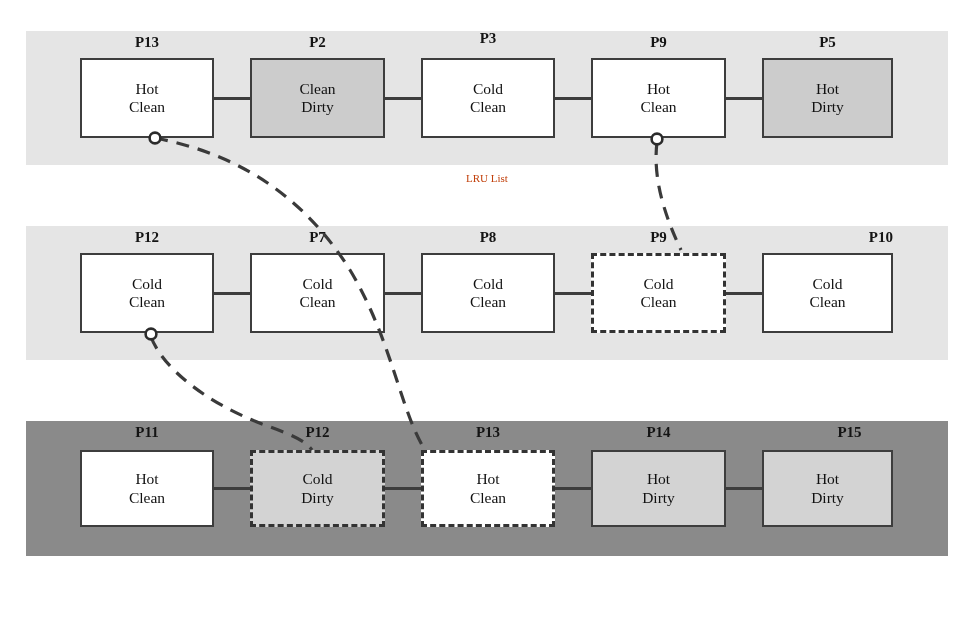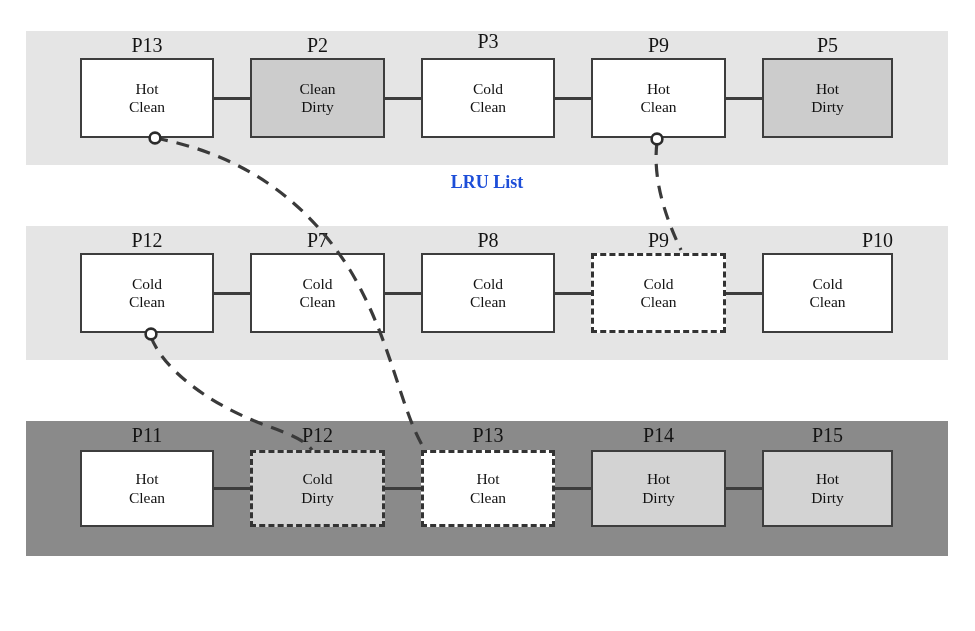--- a/index.html
+++ b/index.html
@@ -33,38 +33,38 @@
   }
   .node.dashed{
     border-style:dashed;
     border-width:3px;
     border-color:#333333;
   }
   .node .l1,.node .l2{display:block;white-space:nowrap;}
 
   .plabel{
     position:absolute;
-    font-size:20px;
-    font-weight:normal;
+    font-size:15px;
+    font-weight:bold;
     text-align:center;
     color:#141414;
     white-space:nowrap;
   }
 
   .connector{
     position:absolute;
     height:2.5px;
     background:#3d3d3d;
   }
 
   .caption{
     position:absolute;
-    font-size:18px;
-    font-weight:bold;
-    color:#1d4ed8;
+    font-size:11px;
+    font-weight:normal;
+    color:#c2410c;
     text-align:center;
     white-space:nowrap;
   }
 
   svg.links{
     position:absolute;left:0;top:0;width:975px;height:631px;
     pointer-events:none;
   }
 </style>
 </head>
@@ -171,21 +171,21 @@
     <span class="l1">Hot</span>
     <span class="l2">Clean</span>
   </div>
 
   <div class="plabel" style="left:591px;top:424px;width:135px;">P14</div>
   <div class="node" style="left: 591px; top: 450px; width: 135px; height: 77px; background: rgb(211, 211, 211);">
     <span class="l1">Hot</span>
     <span class="l2">Dirty</span>
   </div>
 
-  <div class="plabel" style="left:762px;top:424px;width:131px;">P15</div>
+  <div class="plabel" style="left:784px;top:424px;width:131px;">P15</div>
   <div class="node" style="left: 762px; top: 450px; width: 131px; height: 77px; background: rgb(211, 211, 211);">
     <span class="l1">Hot</span>
     <span class="l2">Dirty</span>
   </div>
 
 
   <svg class="links" viewBox="0 0 975 631">
 
     <path d="M 155,138 C 230,152 300,190 350,270 C 392,340 400,410 425,450" fill="none" stroke="#3a3a3a" stroke-width="3.2" stroke-dasharray="13,9" stroke-linecap="butt"></path>
     <circle cx="155" cy="138" r="5.4" fill="#ffffff" stroke="#2b2b2b" stroke-width="2.6"></circle>

